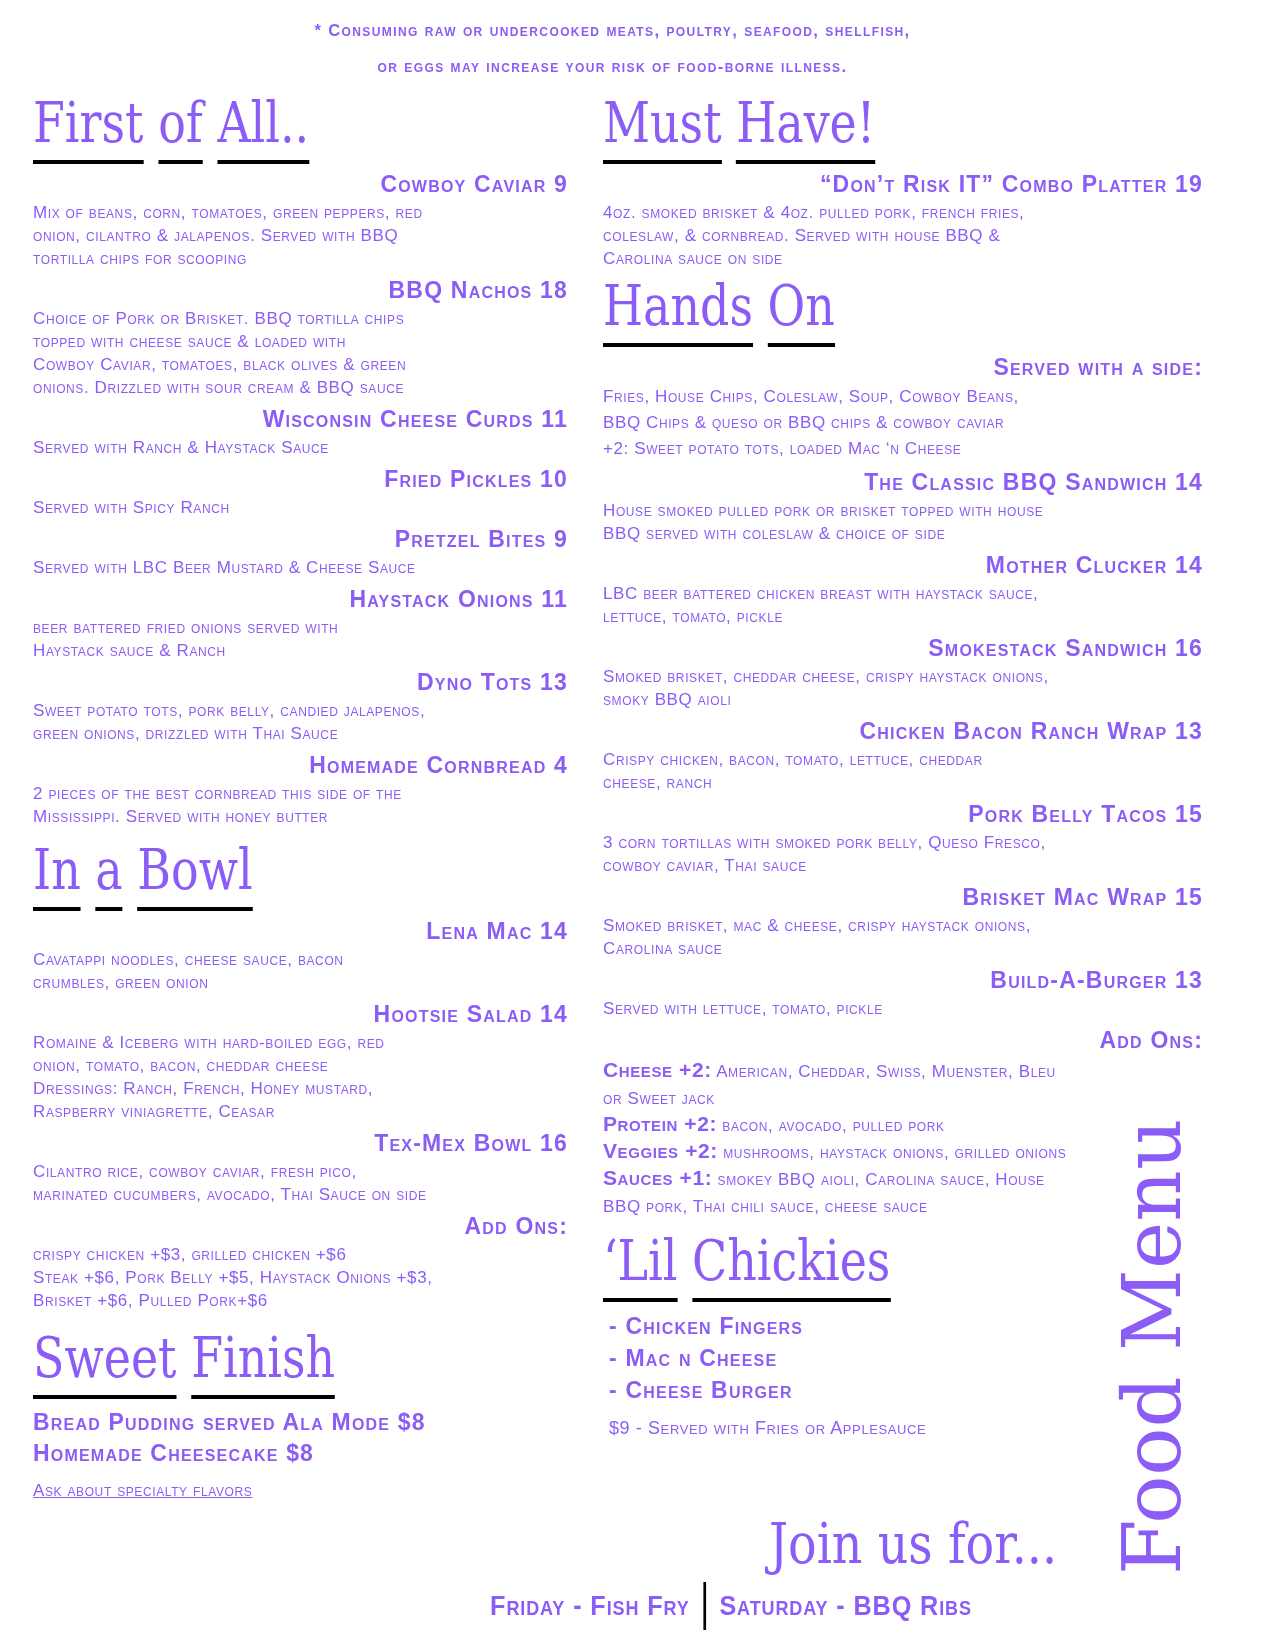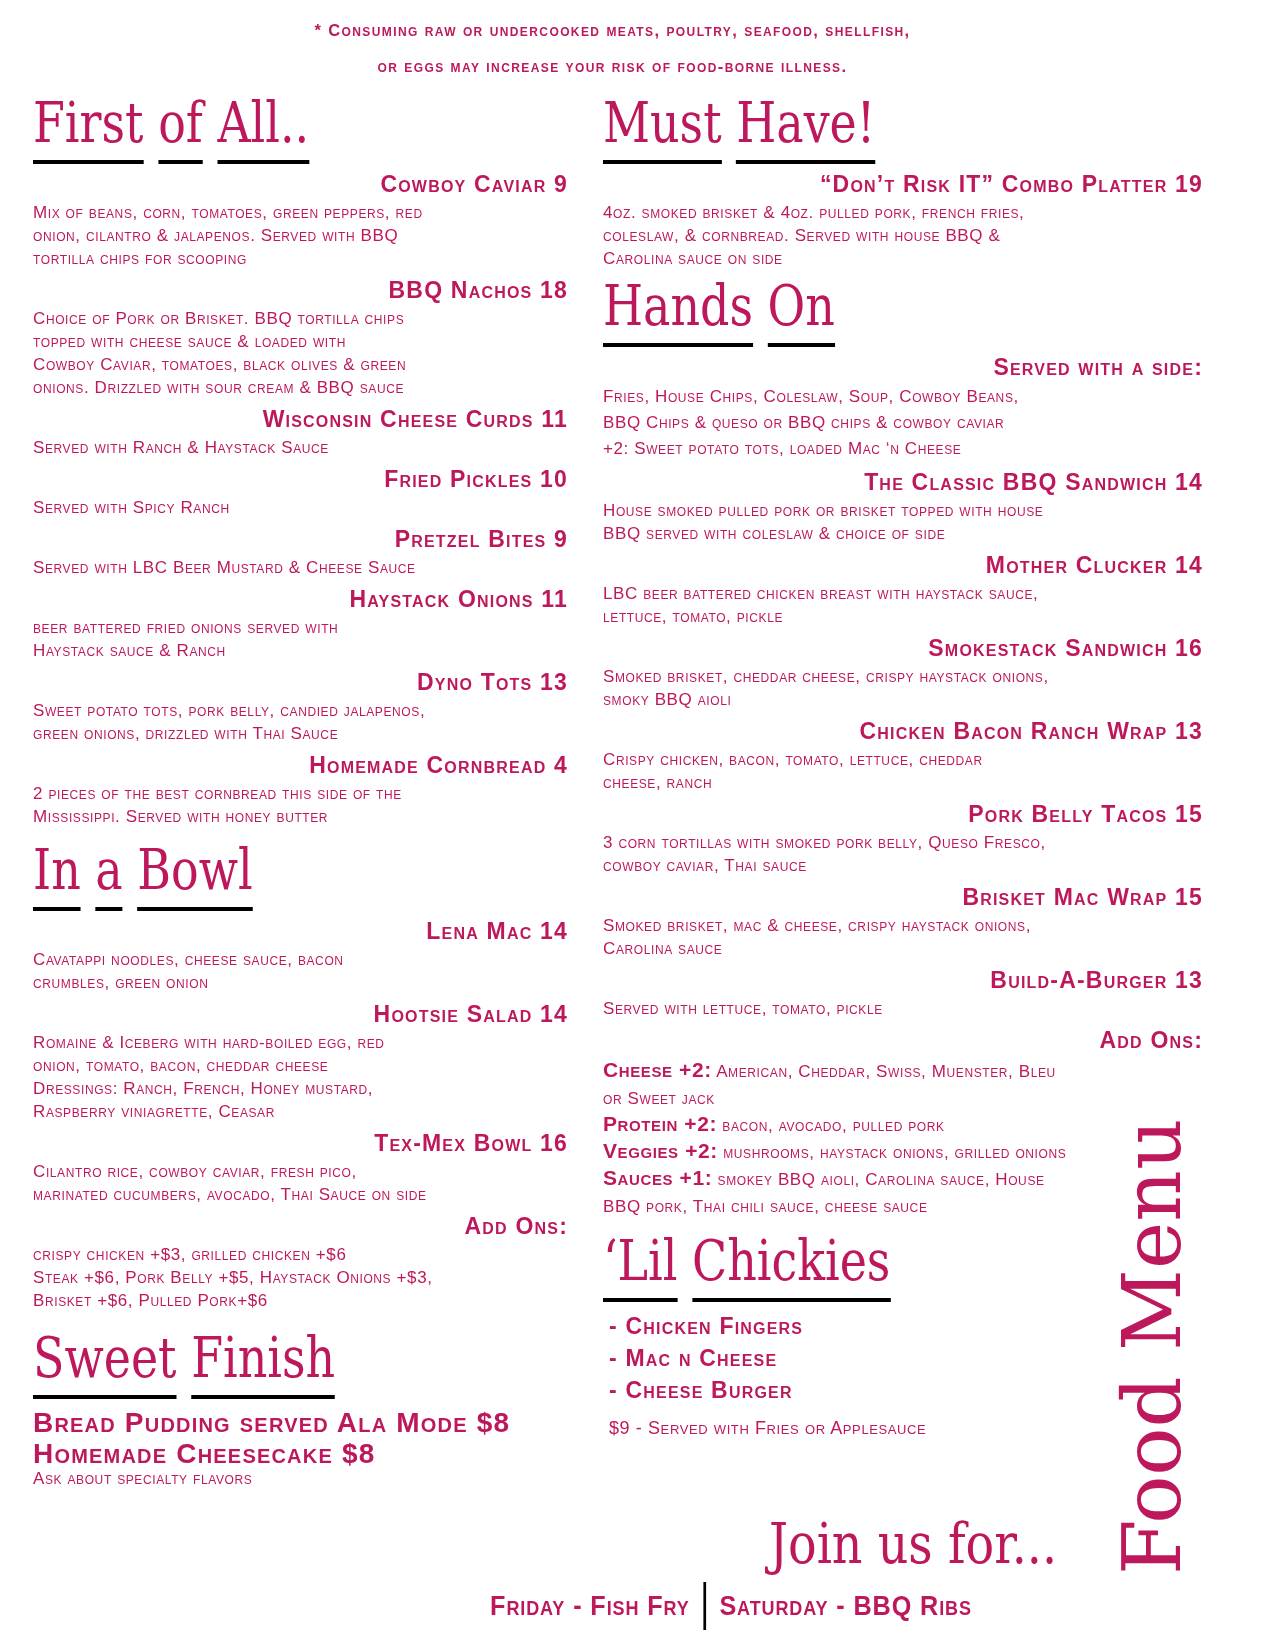--- a/index.html
+++ b/index.html
@@ -1,16 +1,16 @@
 <!DOCTYPE html>
 <html><head>
 <meta charset="utf-8">
 <style>
   html,body{margin:0;padding:0;background:#fff;}
-  .page{position:relative;width:1275px;height:1650px;background:#ffffff;color:#be185d;
+  .page{position:relative;width:1275px;height:1650px;background:#ffffff;color:#8b5cf6;
         font-family:"Liberation Sans", sans-serif;overflow:hidden;}
 
   
   .disclaimer{position:absolute;top:12px;left:0;width:1225px;text-align:center;
               font-weight:700;font-variant:small-caps;font-size:16.5px;
               letter-spacing:1.4px;line-height:36px;}
 
   
   .col{position:absolute;top:95px;}
   .col-left{left:33px;width:535px;}
@@ -26,23 +26,23 @@
   .item{margin-bottom:8px;}
   .item-title{font-size:23px;font-weight:700;font-variant:small-caps;
               letter-spacing:1.2px;line-height:25px;margin-bottom:4px;text-align:right;}
   .item-desc{font-size:17px;font-variant:small-caps;letter-spacing:0.6px;
              line-height:23px;white-space:pre-line;}
   .side-desc{line-height:26px;}
 
   .addon-line{font-size:17px;font-variant:small-caps;letter-spacing:0.6px;line-height:25px;}
   .addon-bold{font-weight:700;font-size:21px;}
 
-  .sweet-line{font-size:28px;font-weight:700;font-variant:small-caps;
+  .sweet-line{font-size:23px;font-weight:700;font-variant:small-caps;
               letter-spacing:1.2px;line-height:31px;}
-  .sweet-note{font-size:17px;font-variant:small-caps;letter-spacing:0.6px;}
+  .sweet-note{font-size:17px;font-variant:small-caps;letter-spacing:0.6px;margin-top:12px;text-decoration:underline;}
 
   .chickies-item{font-size:23px;font-weight:700;font-variant:small-caps;
                  letter-spacing:1.2px;line-height:32px;}
   .chickies-note{font-size:18px;font-variant:small-caps;letter-spacing:0.6px;margin-top:12px;}
   .chickies-block{padding-left:6px;}
 
   
   .join-us{position:absolute;top:1516px;left:600px;width:626px;text-align:center;
            font-family:"DejaVu Serif", serif;font-size:56px;line-height:1;
            white-space:nowrap;transform:scaleX(0.85);}

